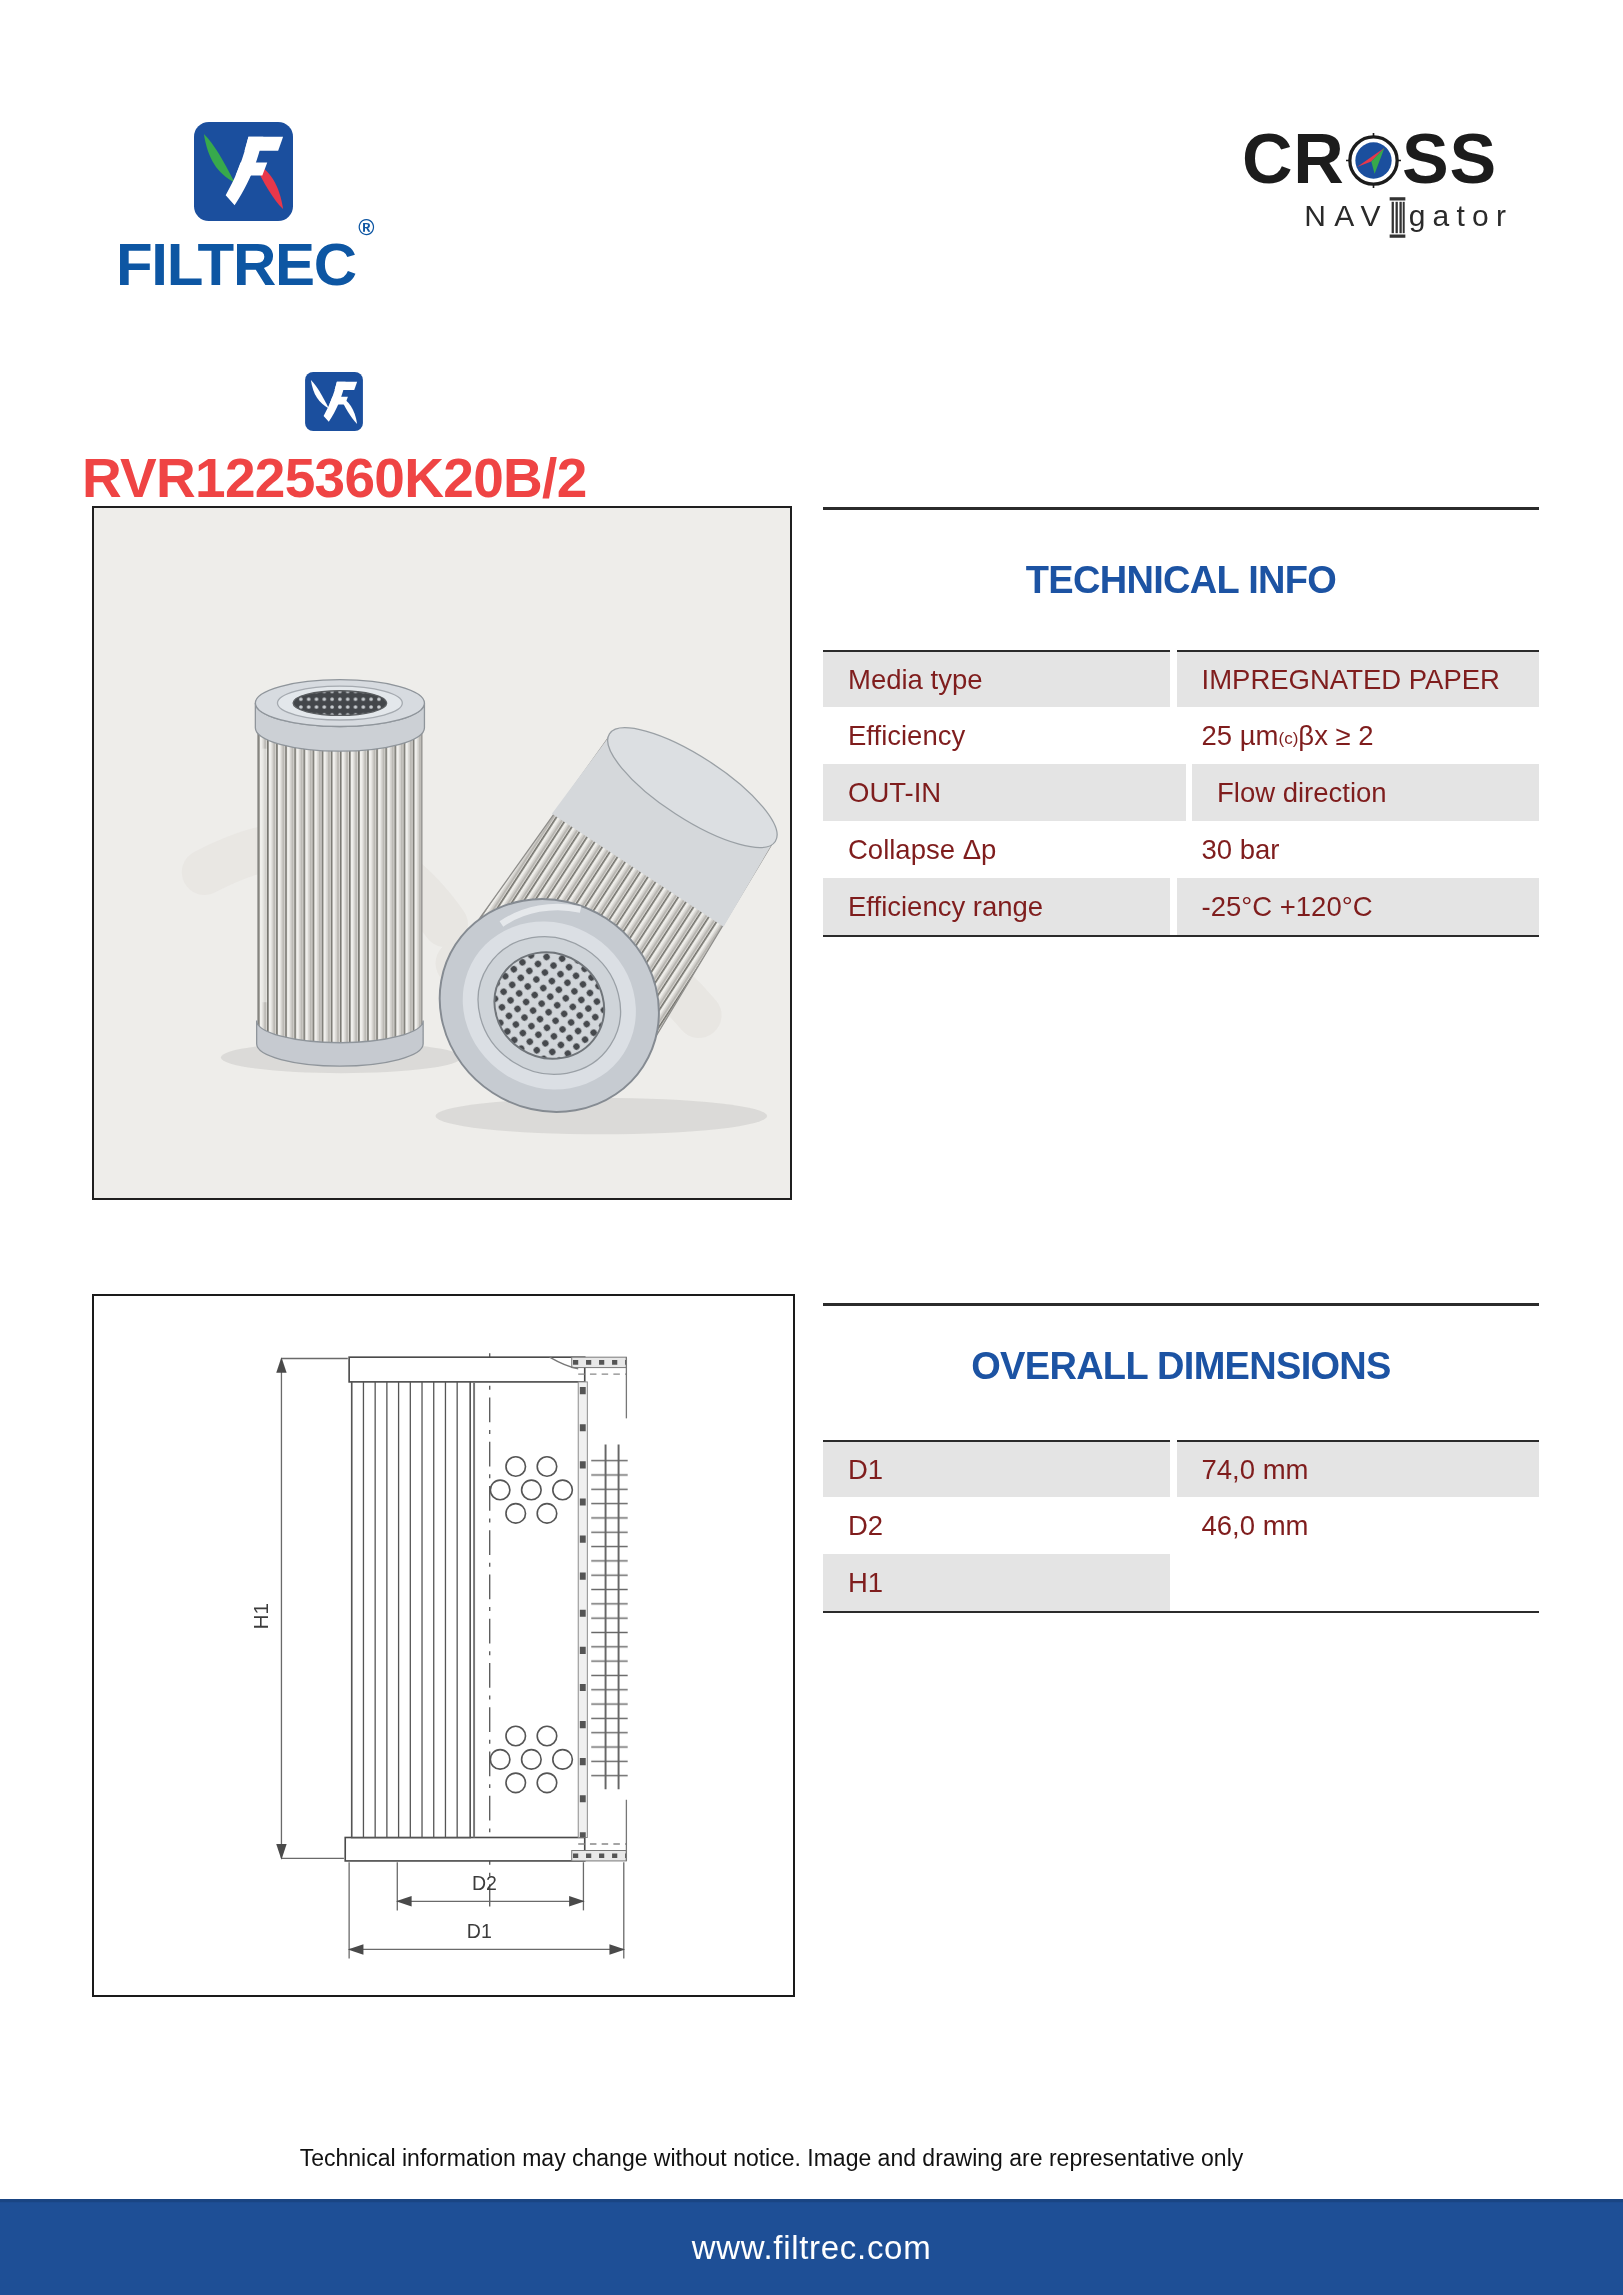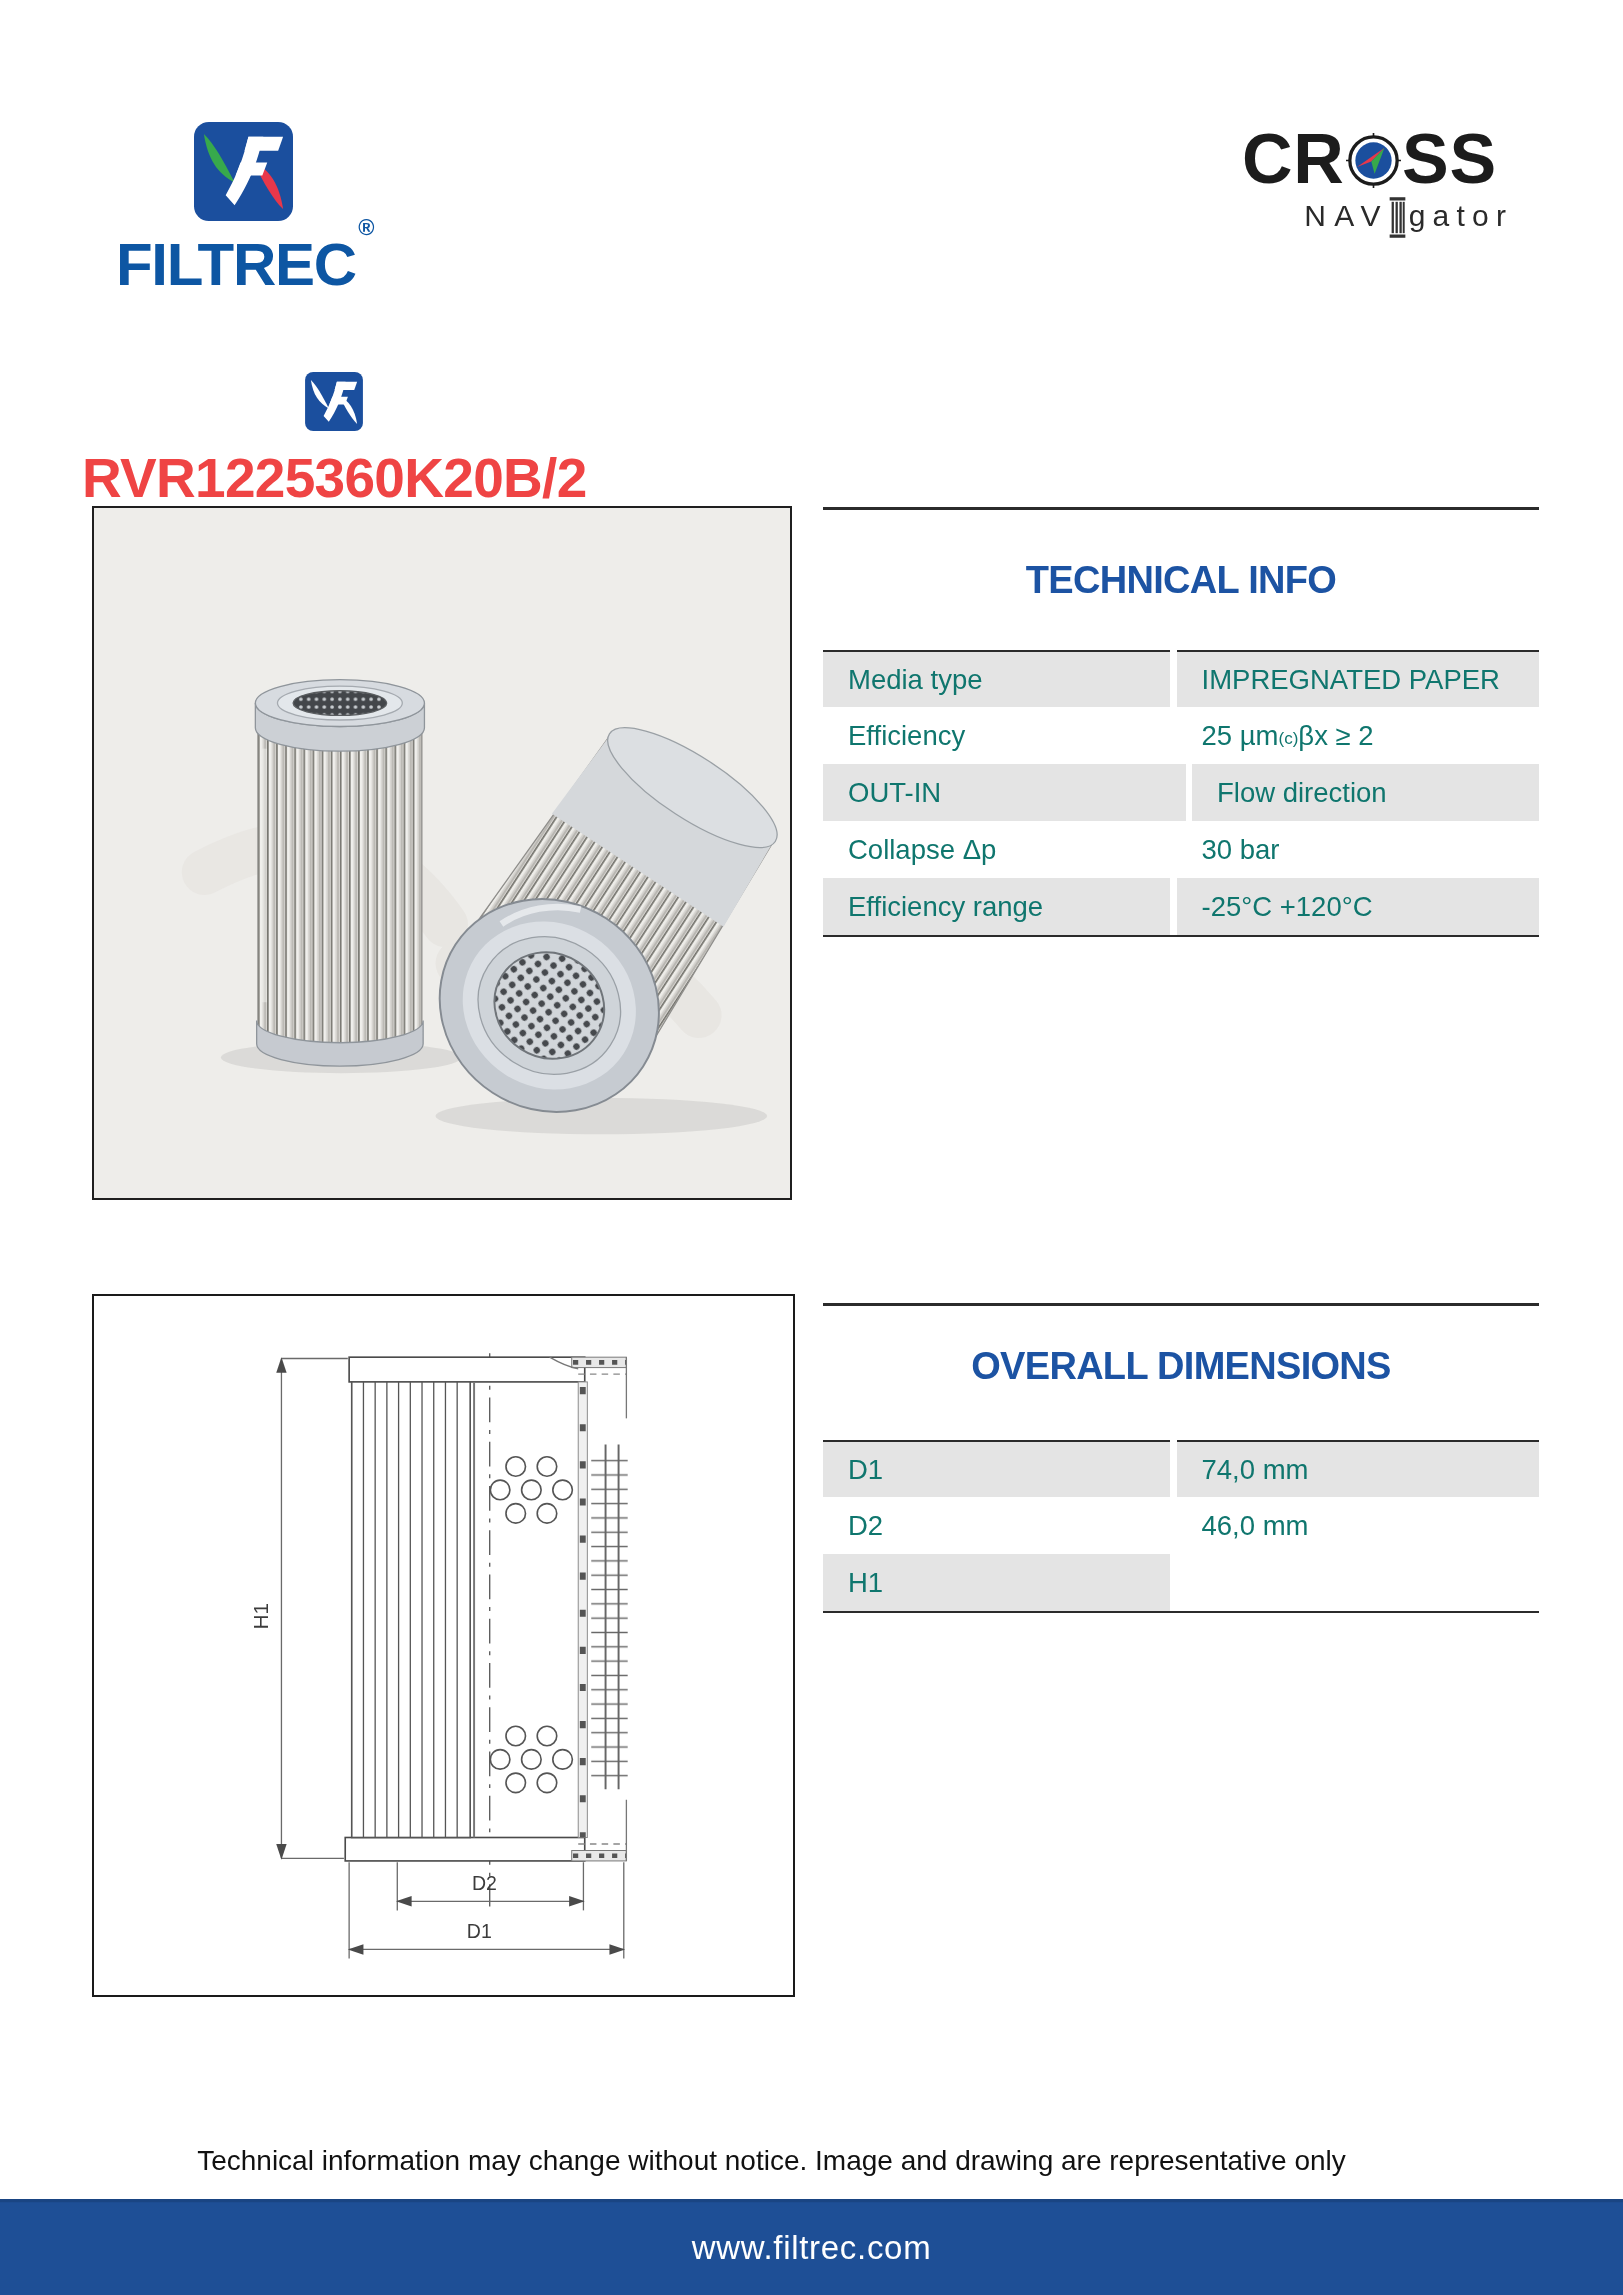--- a/index.html
+++ b/index.html
@@ -39,30 +39,30 @@
   .rule-tech{top:507px;}
   .rule-dims{top:1303px;}
   .sec-title{left:823px;width:716px;text-align:center;font-size:38px;font-weight:700;color:#1c53a3;letter-spacing:-0.7px;line-height:1;}
   .tech-title{top:561px;}
   .dims-title{top:1347px;}
 
   .dtable{left:823px;width:716px;border-bottom:2.6px solid #2b2b2b;box-sizing:border-box;}
   .tech-table{top:650px;}
   .dims-table{top:1440px;}
   .trow{display:flex;gap:6.5px;height:57px;}
-  .trow .cell{display:flex;align-items:center;padding-left:25px;box-sizing:border-box;font-size:27.5px;color:#0f766e;}
+  .trow .cell{display:flex;align-items:center;padding-left:25px;box-sizing:border-box;font-size:27.5px;color:#7f1d1d;}
   .trow .c-label{width:347px;flex:0 0 auto;}
   .trow .c-value{flex:1 1 auto;}
   .trow.gray .cell{background:#e4e4e4;}
   .trow.white .cell{background:#ffffff;}
   .trow:first-child .cell{border-top:2.6px solid #2b2b2b;}
   .cell sub{font-size:17px;position:relative;top:3.9px;line-height:0;}
 
   
-  .note{left:0;top:2145px;width:1543px;text-align:center;font-size:28px;color:#111111;}
+  .note{left:0;top:2145px;width:1543px;text-align:center;font-size:23px;color:#111111;}
   .bar{left:0;top:2199px;width:1623px;height:97px;background:#1e4f96;display:flex;align-items:center;justify-content:center;box-shadow:inset 0 3.3px 0 rgba(0,0,0,0.12);}
   .bar-url{color:#ffffff;font-size:33px;letter-spacing:0.7px;}
 </style>
 </head>
 <body>
 
 <div class="abs brand-logo">
   <svg class="brand-mark" viewBox="0 0 100 100">
     <rect x="0" y="0" width="100" height="100" rx="15" fill="#1b4f9e"></rect>
     <path d="M10,12 C14,38 24,52 41,61 C29,38 21,23 10,12 Z" fill="#37a94c"></path>

